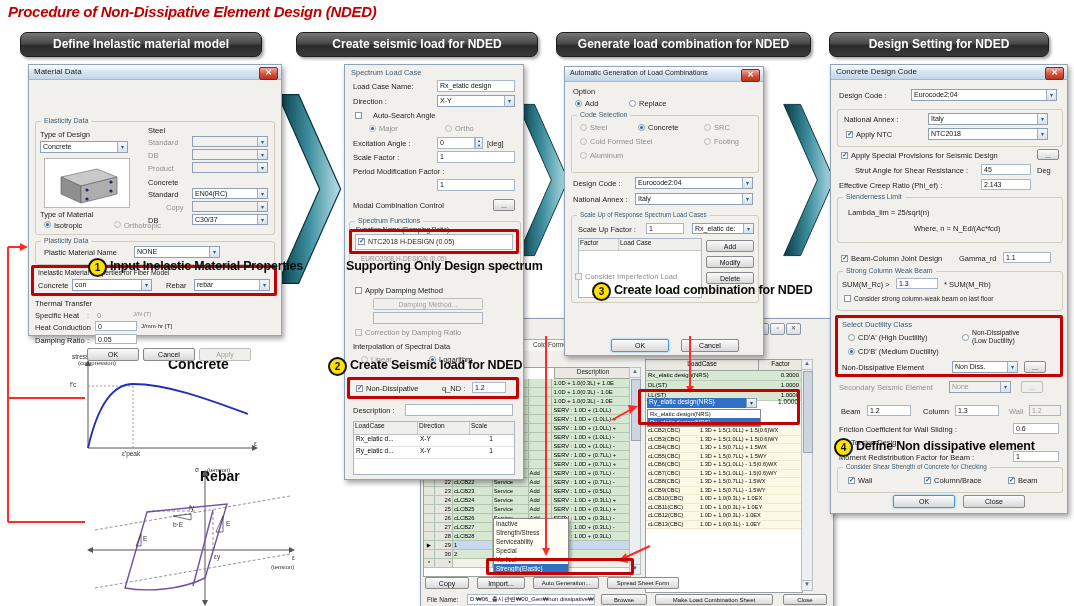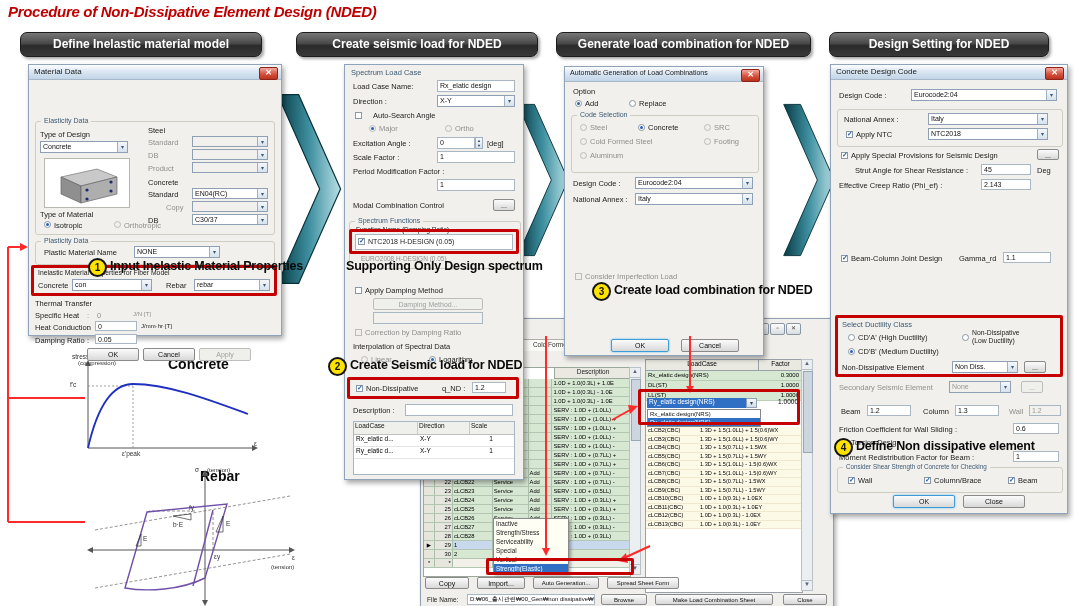--- a/index.html
+++ b/index.html
@@ -628,20 +628,35 @@
     <span class="lbl dim" style="left:18px;top:21px">Cold Formed Steel</span>
     <span class="rad dis" style="left:132px;top:22px"></span>
     <span class="lbl dim" style="left:142px;top:21px">Footing</span>
     <span class="rad dis" style="left:8px;top:36px"></span>
     <span class="lbl dim" style="left:18px;top:35px">Aluminum</span>
   </div>
   <span class="lbl" style="left:8px;top:112px">Design Code :</span>
   <div class="sel" style="left:70px;top:110px;width:118px;height:12px">Eurocode2:04</div>
   <span class="lbl" style="left:8px;top:128px">National Annex :</span>
   <div class="sel" style="left:70px;top:126px;width:118px;height:12px">Italy</div>
+  <div class="grp" style="left:6px;top:148px;width:186px;height:86px">
+    <span class="glabel" style="font-size:6.3px">Scale Up of Response Spectrum Load Cases</span>
+    <span class="lbl" style="left:6px;top:9px">Scale Up Factor :</span>
+    <div class="inp" style="left:74px;top:7px;width:38px;height:11px">1</div>
+    <div class="sel" style="left:120px;top:7px;width:62px;height:11px">Rx_elatic de:</div>
+    <div class="abs" style="left:6px;top:22px;width:122px;height:58px;background:#fff;border:1px solid #a9b6c4">
+      <div style="display:flex;height:11px;background:#efefec;border-bottom:1px solid #c8c8c8">
+        <span class="gridcell" style="width:40px;border-right:1px solid #c8c8c8">Factor</span>
+        <span class="gridcell" style="width:80px;border-right:none">Load Case</span>
+      </div>
+    </div>
+    <div class="btn" style="left:134px;top:24px;width:48px;height:12px">Add</div>
+    <div class="btn" style="left:134px;top:40px;width:48px;height:12px">Modify</div>
+    <div class="btn" style="left:134px;top:56px;width:48px;height:12px">Delete</div>
+  </div>
   <span class="chk dis" style="left:10px;top:206px"></span>
   <span class="lbl dim" style="left:20px;top:205px">Consider Imperfection Load</span>
   <div class="btn focus" style="left:46px;top:272px;width:58px;height:13px">OK</div>
   <div class="btn" style="left:116px;top:272px;width:58px;height:13px">Cancel</div>
 </div>
 
 <div class="numc" style="left:592px;top:282px">3</div>
 <div class="anno" style="left:614px;top:283px">Create load combination for NDED</div>
 
 <div class="redbox" style="left:638px;top:389px;width:162px;height:36px"></div>
@@ -659,24 +674,37 @@
     <div class="sel" style="left:90px;top:18px;width:120px;height:12px">NTC2018</div>
   </div>
   <span class="chk on" style="left:10px;top:87px"></span>
   <span class="lbl" style="left:20px;top:86px">Apply Special Provisions for Seismic Design</span>
   <div class="btn" style="left:206px;top:84px;width:22px;height:11px">...</div>
   <span class="lbl" style="left:24px;top:101px">Strut Angle for Shear Resistance :</span>
   <div class="inp" style="left:150px;top:99px;width:50px;height:11px">45</div>
   <span class="lbl" style="left:206px;top:101px">Deg</span>
   <span class="lbl" style="left:8px;top:116px">Effective Creep Ratio (Phi_ef) :</span>
   <div class="inp" style="left:150px;top:114px;width:50px;height:11px">2.143</div>
+  <div class="grp" style="left:6px;top:132px;width:224px;height:44px">
+    <span class="glabel">Slenderness Limit</span>
+    <span class="lbl" style="left:10px;top:10px">Lambda_lim = 25/sqrt(n)</span>
+    <span class="lbl" style="left:76px;top:26px">Where, n = N_Ed/(Ac*fcd)</span>
+  </div>
   <span class="chk on" style="left:10px;top:190px"></span>
   <span class="lbl" style="left:20px;top:189px">Beam-Column Joint Design</span>
   <span class="lbl" style="left:128px;top:189px">Gamma_rd</span>
   <div class="inp" style="left:172px;top:187px;width:48px;height:11px">1.1</div>
+  <div class="grp" style="left:6px;top:206px;width:224px;height:38px">
+    <span class="glabel">Strong Column Weak Beam</span>
+    <span class="lbl" style="left:4px;top:8px">SUM(M_Rc) &gt;</span>
+    <div class="inp" style="left:58px;top:6px;width:42px;height:11px">1.3</div>
+    <span class="lbl" style="left:106px;top:8px">* SUM(M_Rb)</span>
+    <span class="chk" style="left:6px;top:23px"></span>
+    <span class="lbl sm" style="left:16px;top:23px">Consider strong column-weak beam on last floor</span>
+  </div>
   <div class="redbox" style="left:4px;top:250px;width:228px;height:62px">
     <span class="lbl" style="left:4px;top:2px;color:#3c5a74">Select Ductility Class</span>
     <span class="rad" style="left:10px;top:16px"></span>
     <span class="lbl" style="left:20px;top:15px">CD'A' (High Ductility)</span>
     <span class="rad" style="left:124px;top:16px"></span>
     <span class="lbl" style="left:134px;top:11px;font-size:6.8px">Non-Dissipative</span>
     <span class="lbl" style="left:134px;top:19px;font-size:6.8px">(Low Ductility)</span>
     <span class="rad on" style="left:10px;top:30px"></span>
     <span class="lbl" style="left:20px;top:29px">CD'B' (Medium Ductility)</span>
     <span class="lbl" style="left:4px;top:45px">Non-Dissipative Element</span>

